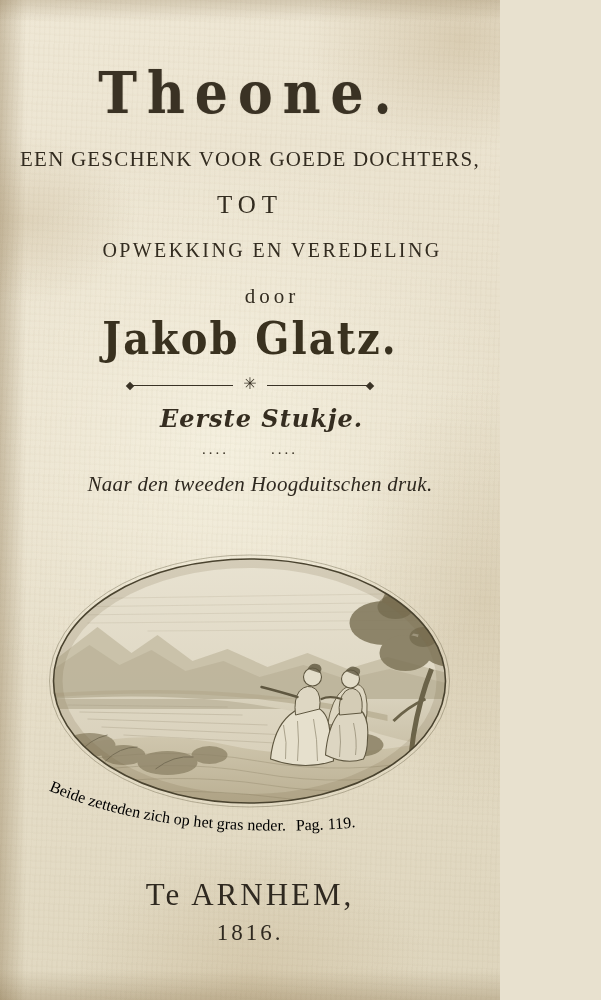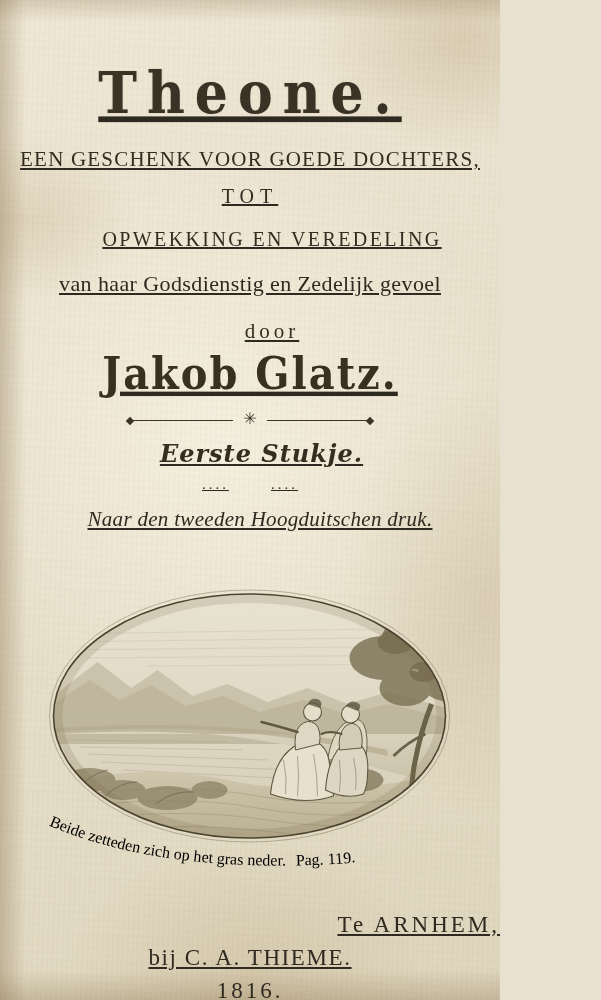--- a/index.html
+++ b/index.html
@@ -21,21 +21,20 @@
     width: 500px;
     height: 1000px;
     background:
       radial-gradient(ellipse 220px 160px at 92% 4%, rgba(150,120,70,0.22), rgba(150,120,70,0) 70%),
       radial-gradient(ellipse 160px 120px at 5% 22%, rgba(150,120,70,0.16), rgba(150,120,70,0) 70%),
       radial-gradient(ellipse 260px 200px at 50% 98%, rgba(160,130,80,0.18), rgba(160,130,80,0) 70%),
       radial-gradient(ellipse 200px 300px at 97% 60%, rgba(150,120,70,0.14), rgba(150,120,70,0) 72%),
       radial-gradient(ellipse 400px 400px at 45% 45%, rgba(255,252,238,0.55), rgba(255,252,238,0) 75%),
       linear-gradient(160deg, #efe8d6 0%, #e9e1cd 40%, #e4dcc6 70%, #ded5bd 100%);
     overflow: hidden;
-    text-decoration: underline;
   }
   .page:after {
     content: "";
     position: absolute;
     inset: 0;
     pointer-events: none;
     background:
       repeating-linear-gradient(92deg, rgba(120,100,60,0.030) 0px, rgba(120,100,60,0.030) 1px, rgba(0,0,0,0) 2px, rgba(0,0,0,0) 5px),
       repeating-linear-gradient(3deg, rgba(120,100,60,0.022) 0px, rgba(120,100,60,0.022) 1px, rgba(0,0,0,0) 3px, rgba(0,0,0,0) 7px);
     opacity: 0.9;
@@ -83,23 +82,23 @@
     margin-bottom: 26px;
   }
   .line-1 {
     font-size: 21px;
     letter-spacing: 1.2px;
     color: #332c20;
     margin-top: 10px;
     text-align: center;
   }
   .line-2 {
-    font-size: 20px;
+    font-size: 25px;
     letter-spacing: 6px;
-    margin-top: 13px;
+    margin-top: 19px;
     color: #332c20;
   }
   .line-3 {
     font-size: 20px;
     letter-spacing: 2.4px;
     margin-top: 20px;
     color: #332c20;
     padding-left: 44px;
   }
   .line-4 {
@@ -212,24 +211,23 @@
     height: 70px;
     pointer-events: none;
   }
 
   
   .imprint {
     margin-top: 38px;
     text-align: center;
   }
   .imprint .l1 {
-    font-size: 23px;
+    font-size: 31px;
     letter-spacing: 3px;
     color: #2f2920;
-    text-align: right;
   }
   .imprint .l2 {
     font-size: 23px;
     letter-spacing: 1.6px;
     margin-top: 7px;
     color: #2f2920;
   }
   .imprint .l3 {
     font-size: 23px;
     letter-spacing: 3px;
@@ -245,21 +243,20 @@
   <div class="gutter-top"></div>
   <div class="gutter-bottom"></div>
 
   <div class="content">
 
     <div class="title-main">Theone.</div>
 
     <div class="line-1">EEN GESCHENK VOOR GOEDE DOCHTERS,</div>
     <div class="line-2">TOT</div>
     <div class="line-3">OPWEKKING EN VEREDELING</div>
-    <div class="line-4">van haar Godsdienstig en Zedelijk gevoel</div>
 
     <div class="line-door">door</div>
     <div class="author">Jakob Glatz.</div>
 
     <div class="rule-orn">
       <span class="bar l"></span>
       <span class="star">✳</span>
       <span class="bar r"></span>
     </div>
 
@@ -408,18 +405,17 @@
           <textPath href="#capPath" startOffset="2%">
             <tspan>Beide zetteden zich op het gras neder.</tspan>
             <tspan dx="6">Pag. 119.</tspan>
           </textPath>
         </text>
       </svg>
     </div>
 
     <div class="imprint">
       <div class="l1">Te ARNHEM,</div>
-      <div class="l2">bij C. A. THIEME.</div>
       <div class="l3">1816.</div>
     </div>
 
   </div>
 </div>
 
 </body></html>

